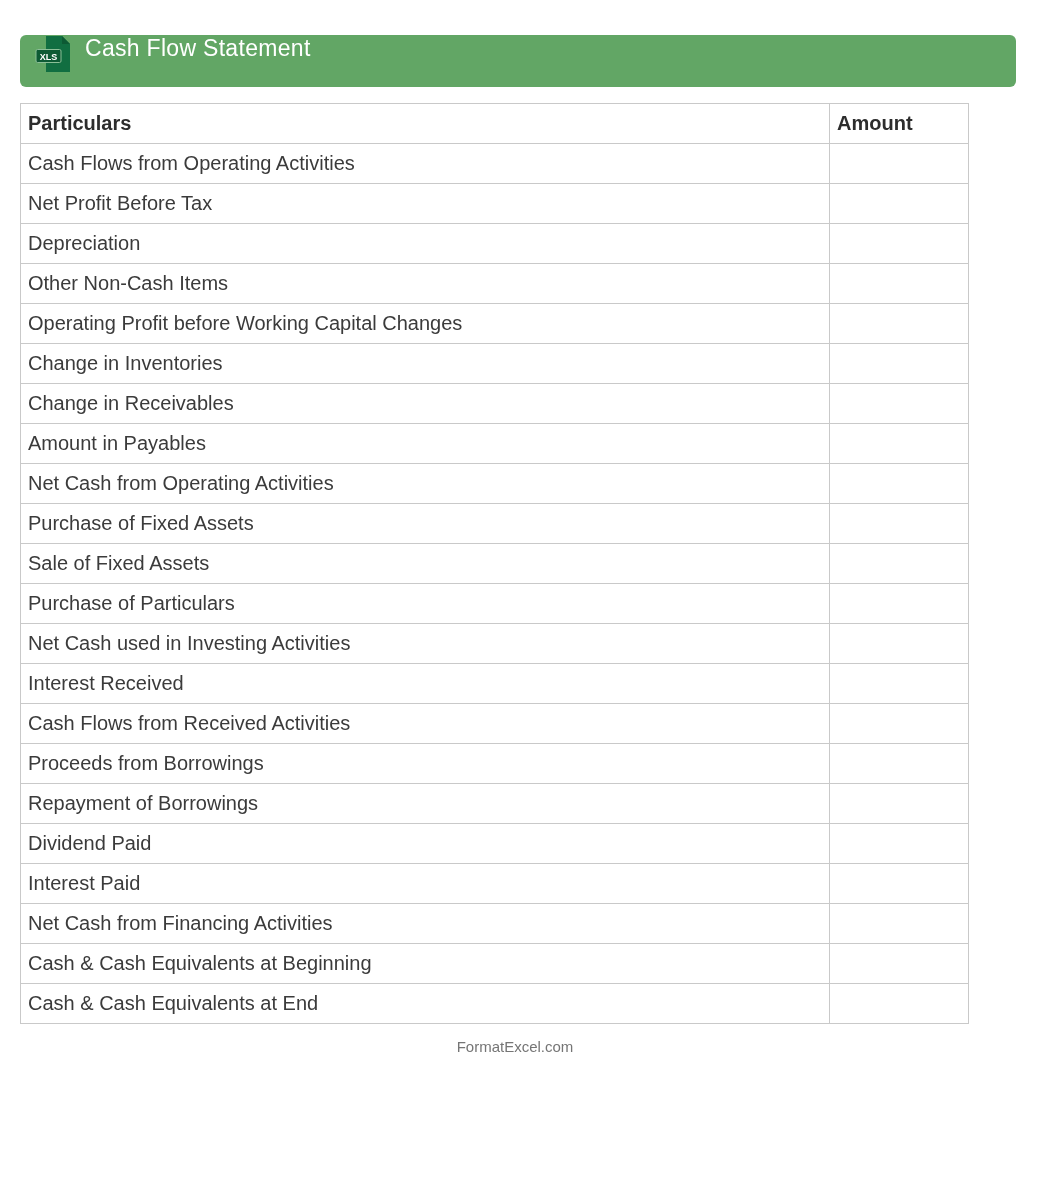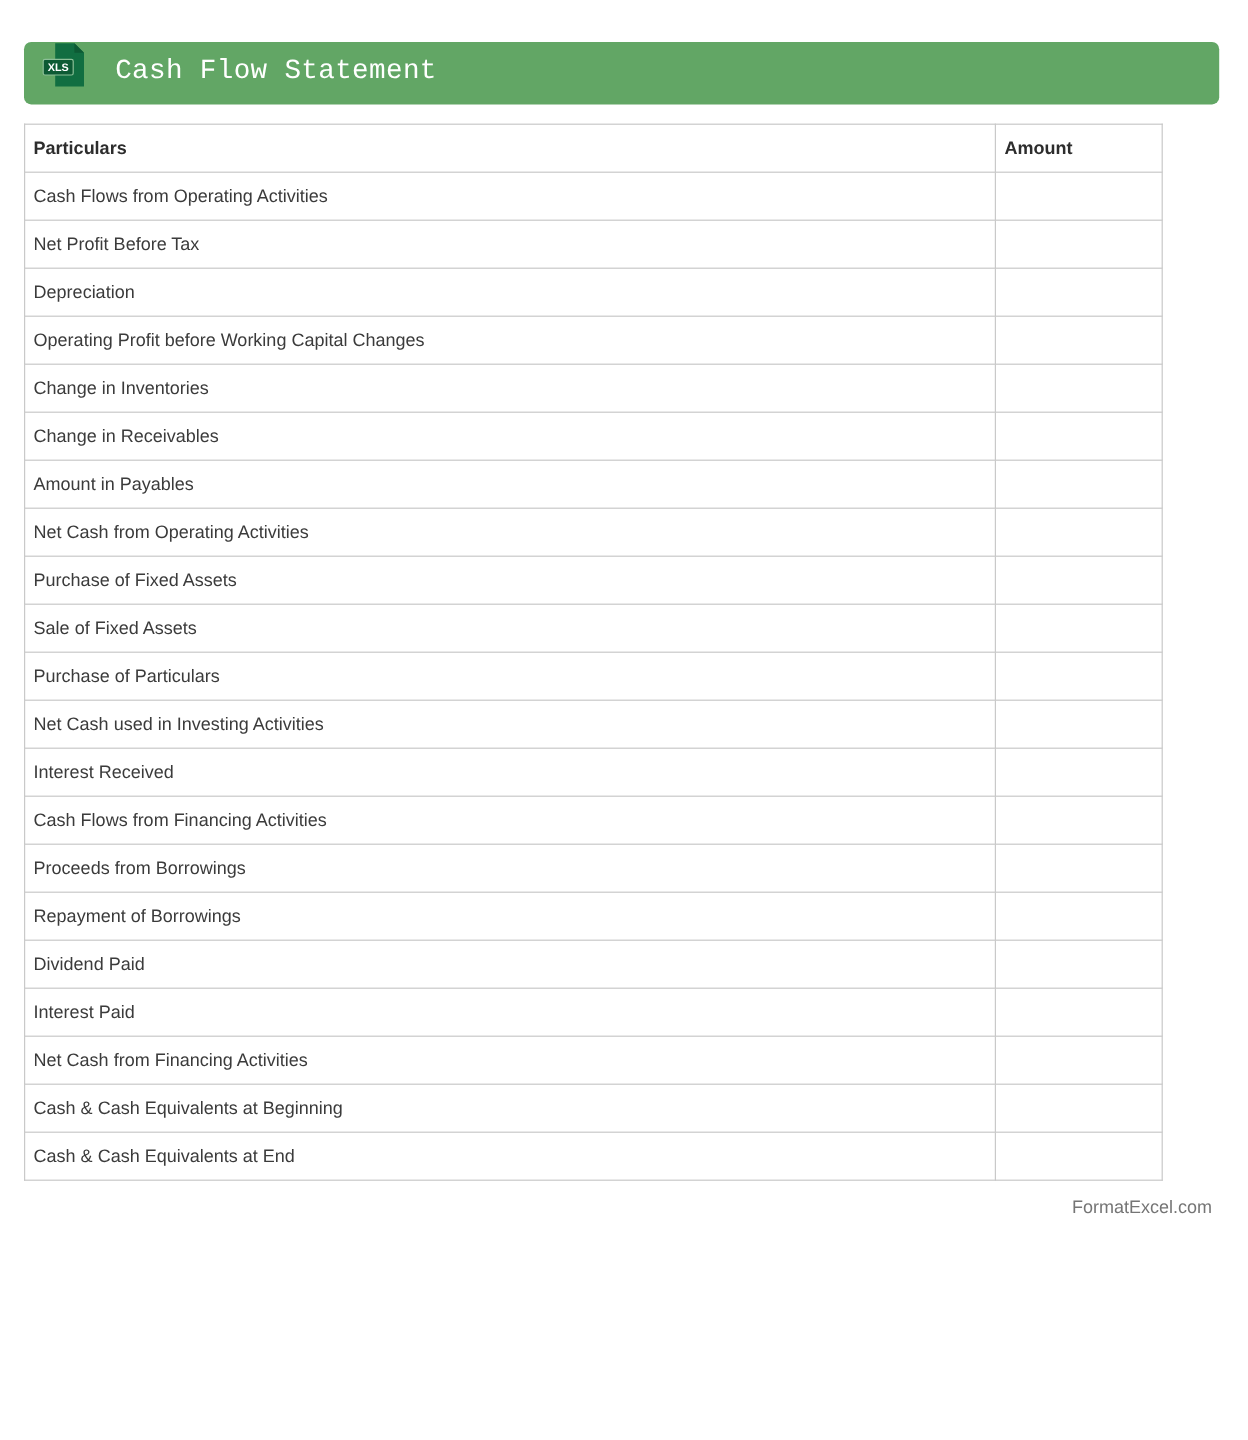--- a/index.html
+++ b/index.html
@@ -27,54 +27,53 @@
     margin-bottom: 16px;
   }
   .file-icon {
     width: 37px;
     height: 38px;
     display: inline-block;
     margin-right: 13px;
     flex: 0 0 auto;
   }
   .titlebar h1 {
-    margin: 11px;
+    margin: 0;
     color: #ffffff;
     font-size: 23px;
     font-weight: 500;
     letter-spacing: 0.3px;
-    font-family: Liberation Mono, monospace;
   }
   table.cashflow {
     border-collapse: collapse;
     width: 948px;
     table-layout: fixed;
   }
   .cashflow col.c-particulars { width: 809px; }
   .cashflow col.c-amount      { width: 139px; }
   .cashflow th, .cashflow td {
     border: 1px solid var(--border, #c9c9c9);
     height: 39px;
     padding: 0 4px 0 7px;
     text-align: left;
     vertical-align: middle;
-    font-size: 15px;
+    font-size: 20px;
     color: var(--text, #3b3b3b);
     font-weight: 400;
     overflow: hidden;
     white-space: nowrap;
   }
   .cashflow th {
     font-weight: 700;
     color: #2d2d2d;
   }
   .footer {
     width: 990px;
     margin-top: 14px;
-    text-align: right;
+    text-align: center;
     font-size: 15px;
     color: var(--footer-text, #757575);
   }
 </style>
 </head>
 <body>
 
 <div class="page">
 
   <header class="titlebar">
@@ -107,20 +106,24 @@
         </tr>
         <tr>
           <td>Net Profit Before Tax</td>
           <td></td>
         </tr>
         <tr>
           <td>Depreciation</td>
           <td></td>
         </tr>
         <tr>
+          <td>Other Non-Cash Items</td>
+          <td></td>
+        </tr>
+        <tr>
           <td>Operating Profit before Working Capital Changes</td>
           <td></td>
         </tr>
         <tr>
           <td>Change in Inventories</td>
           <td></td>
         </tr>
         <tr>
           <td>Change in Receivables</td>
           <td></td>
@@ -147,21 +150,21 @@
         </tr>
         <tr>
           <td>Net Cash used in Investing Activities</td>
           <td></td>
         </tr>
         <tr>
           <td>Interest Received</td>
           <td></td>
         </tr>
         <tr>
-          <td>Cash Flows from Financing Activities</td>
+          <td>Cash Flows from Received Activities</td>
           <td></td>
         </tr>
         <tr>
           <td>Proceeds from Borrowings</td>
           <td></td>
         </tr>
         <tr>
           <td>Repayment of Borrowings</td>
           <td></td>
         </tr>

